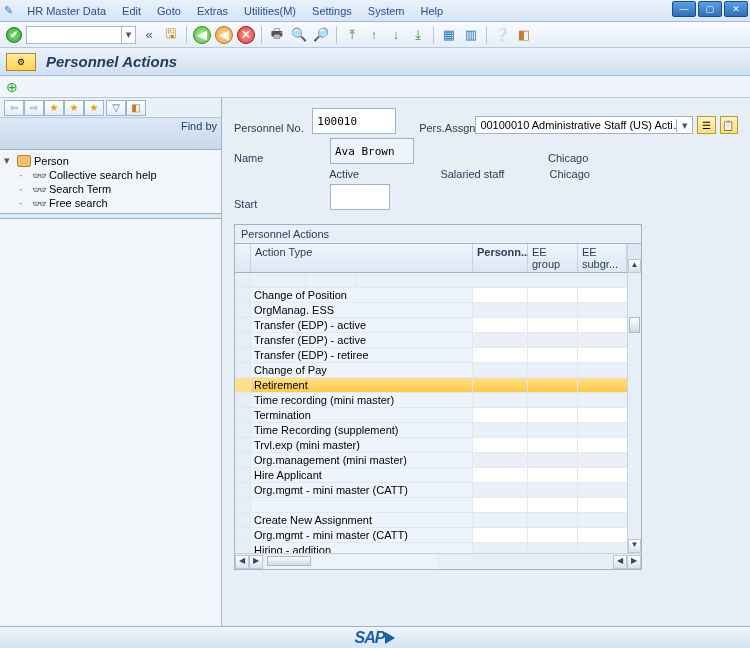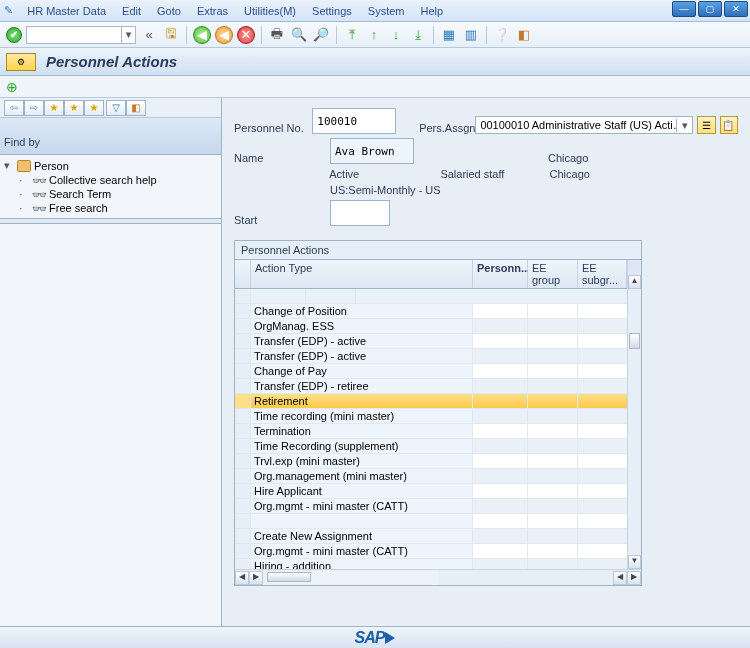--- a/index.html
+++ b/index.html
@@ -95,21 +95,21 @@
     height:20px;border-bottom:1px solid #b7c8da;display:flex;align-items:center;padding:2px 4px;gap:0;
     background:#eaf0f8;
   }
   .lp-btn {
     width:20px;height:16px;border:1px solid #9fb3c9;background:linear-gradient(#fff,#e3ecf6);
     display:flex;align-items:center;justify-content:center;font-size:10px;
   }
   .lp-btn.star { color:#d9a400;}
   .lp-header {
     height:32px;background:linear-gradient(#dce8f6,#c7d8ec);
-    border-bottom:1px solid #9fb3c9;padding:18px 4px;color:#2a3c5a;
+    border-bottom:1px solid #9fb3c9;padding:2px 4px;color:#2a3c5a;text-align:right;
   }
   .tree { padding:3px 4px; }
   .tree-row { display:flex;align-items:center;gap:3px;padding:1px 0;}
   .tree-indent { display:inline-block;width:12px;}
   .tree-row .exp { color:#556;width:10px;display:inline-block;}
   .tree-row .pico { display:inline-block;width:14px;height:12px;}
   .pico.person { background:#f0c070;border:1px solid #b08830;border-radius:2px;}
   .pico.binoc { color:#2a6fc6;font-size:12px;}
   .lp-splitter { height:6px;border-top:1px solid #9fb3c9;border-bottom:1px solid #9fb3c9;background:#e0e8f2;}
   .lp-bottom { flex:1;background:#f2f6fb;}
@@ -302,24 +302,20 @@
     </div>
     <div class="form-row">
       <div class="form-label"></div>
       <div style="width:84px;color:#2a3c5a">Active</div>
       <div style="width:28px"></div>
       <div style="width:110px;color:#2a3c5a">Salaried staff</div>
       <div style="flex:1"></div>
       <div style="width:190px;color:#2a3c5a">Chicago</div>
     </div>
     <div class="form-row">
-      <div class="form-label"></div>
-      <div style="color:#2a3c5a">US:Semi-Monthly - US</div>
-    </div>
-    <div class="form-row">
       <div class="form-label">Start</div>
       <input class="text-input" style="width: 60px;">
     </div>
 
     <div class="grid-wrap">
       <div class="grid-title">Personnel Actions</div>
       <div class="grid-head">
         <div class="gh gh-sel"></div>
         <div class="gh gh0">Action Type</div>
         <div class="gh gh1">Personn...</div>
@@ -357,28 +353,28 @@
           </div>
           <div class="grow">
             <div class="rc rc-sel"></div>
             <div class="rc rc0">Transfer (EDP) - active</div>
             <div class="rc rc1"></div>
             <div class="rc rc2"></div>
             <div class="rc rc3"></div>
           </div>
           <div class="grow">
             <div class="rc rc-sel"></div>
+            <div class="rc rc0">Transfer (EDP) - retiree</div>
+            <div class="rc rc1"></div>
+            <div class="rc rc2"></div>
+            <div class="rc rc3"></div>
+          </div>
+          <div class="grow">
+            <div class="rc rc-sel"></div>
             <div class="rc rc0">Change of Pay</div>
-            <div class="rc rc1"></div>
-            <div class="rc rc2"></div>
-            <div class="rc rc3"></div>
-          </div>
-          <div class="grow">
-            <div class="rc rc-sel"></div>
-            <div class="rc rc0">Transfer (EDP) - retiree</div>
             <div class="rc rc1"></div>
             <div class="rc rc2"></div>
             <div class="rc rc3"></div>
           </div>
           <div class="grow hl">
             <div class="rc rc-sel"></div>
             <div class="rc rc0">Retirement</div>
             <div class="rc rc1"></div>
             <div class="rc rc2"></div>
             <div class="rc rc3"></div>

